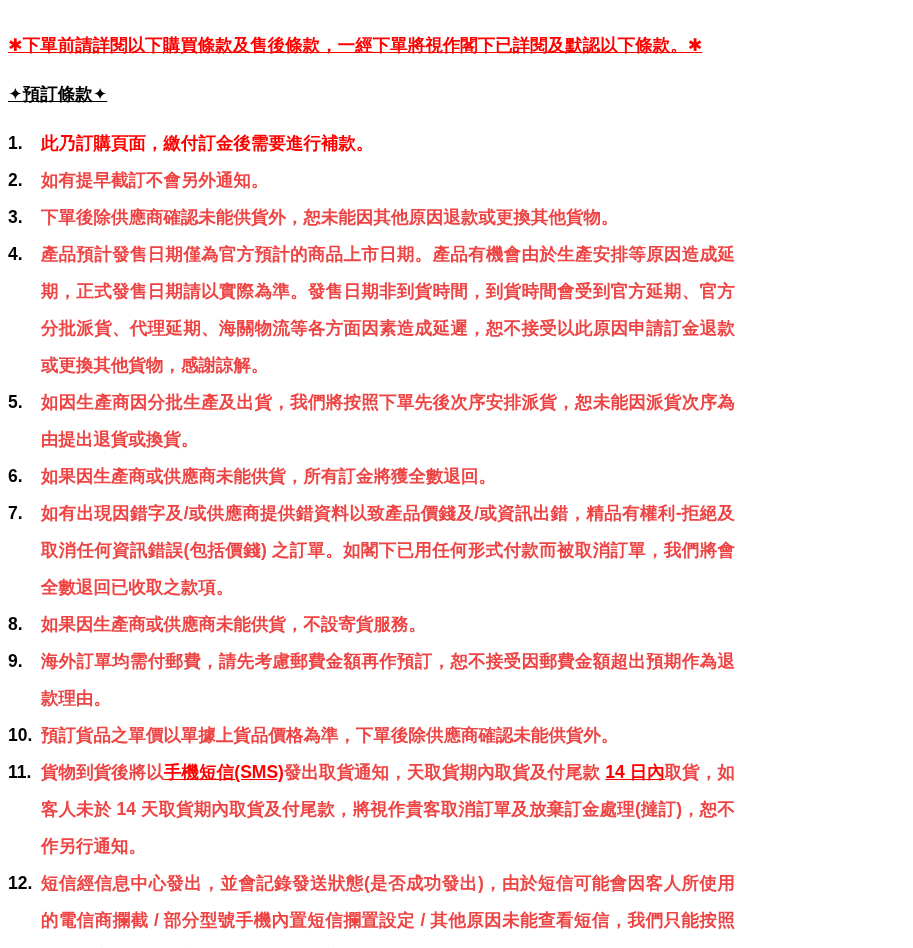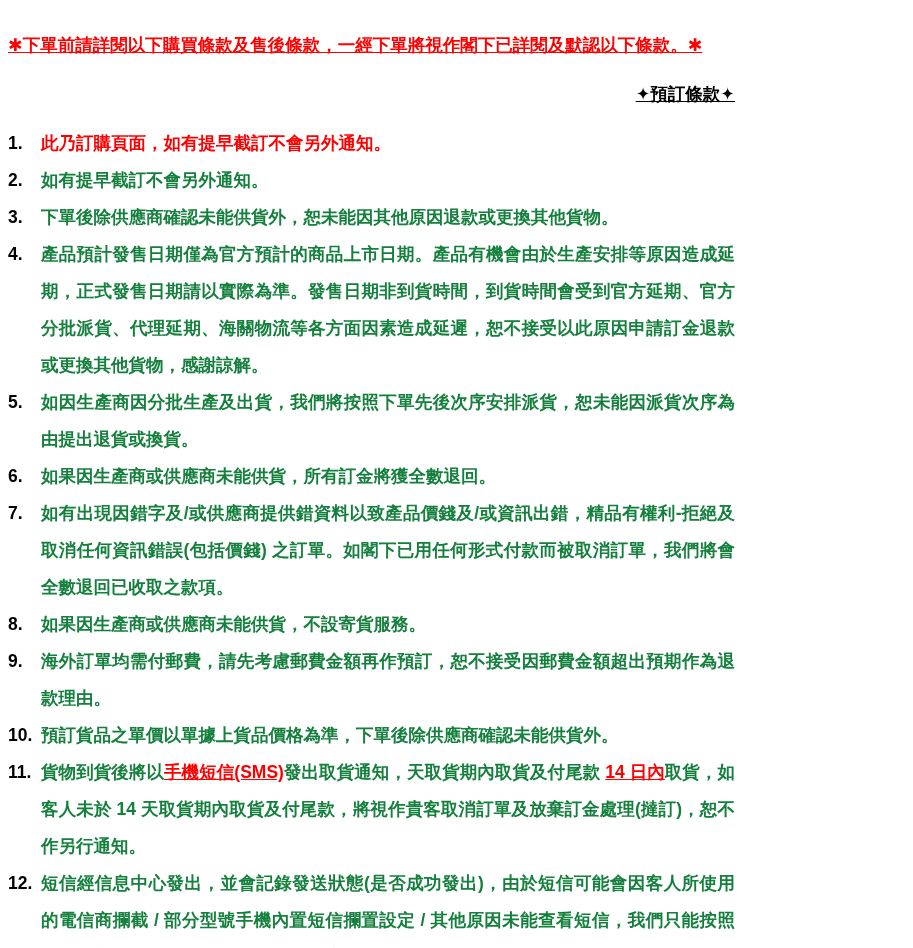--- a/index.html
+++ b/index.html
@@ -21,59 +21,58 @@
   .notice {
     color: #ff0000;
     text-decoration: underline;
     margin-bottom: 12px;
   }
   .section-title {
     font-size: 17.5px;
     font-weight: bold;
     text-decoration: underline;
     margin: 0 0 12px 0;
-    text-align: right;
   }
   .terms-list {
     margin: 0;
     padding: 0;
   }
   .term {
     display: flex;
     align-items: flex-start;
   }
   .term-num {
     width: 33px;
     flex-shrink: 0;
   }
   .term-text {
     flex: 1;
     text-align: justify;
   }
-  .seg-normal { color: #15803d; }
+  .seg-normal { color: #ef4444; }
   .seg-red { color: #ff0000; }
   .seg-red-underline { color: #ff0000; text-decoration: underline; }
   a.seg-link {
     color: #4d7c0f;
     text-decoration: underline;
     cursor: pointer;
   }
 </style>
 </head>
 <body>
 
 <div class="page">
   <div class="notice">✱下單前請詳閱以下購買條款及售後條款，一經下單將視作閣下已詳閱及默認以下條款。✱</div>
 
   <h2 class="section-title">✦預訂條款✦</h2>
 
   <div class="terms-list" id="terms-list">
       <div class="term">
         <span class="term-num">1.</span>
-        <span class="term-text"><span class="seg seg-red">此乃訂購頁面，如有提早截訂不會另外通知。</span></span>
+        <span class="term-text"><span class="seg seg-red">此乃訂購頁面，繳付訂金後需要進行補款。</span></span>
       </div>
       <div class="term">
         <span class="term-num">2.</span>
         <span class="term-text"><span class="seg seg-normal">如有提早截訂不會另外通知。</span></span>
       </div>
       <div class="term">
         <span class="term-num">3.</span>
         <span class="term-text"><span class="seg seg-normal">下單後除供應商確認未能供貨外，恕未能因其他原因退款或更換其他貨物。</span></span>
       </div>
       <div class="term">

